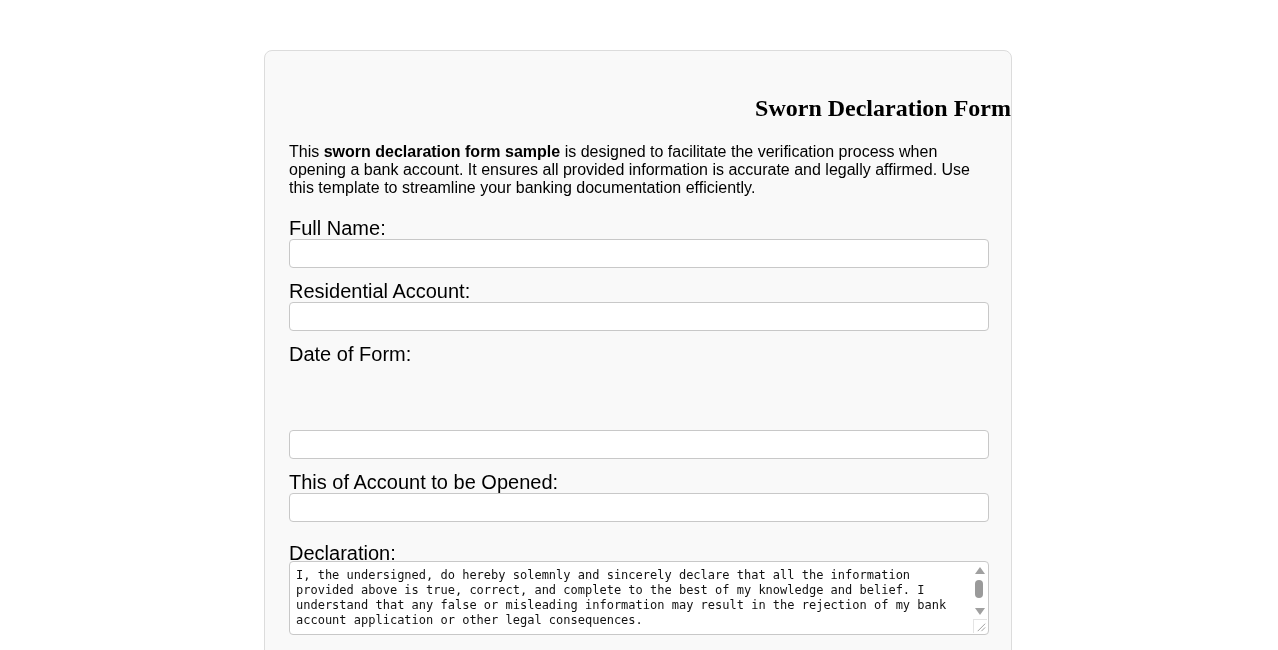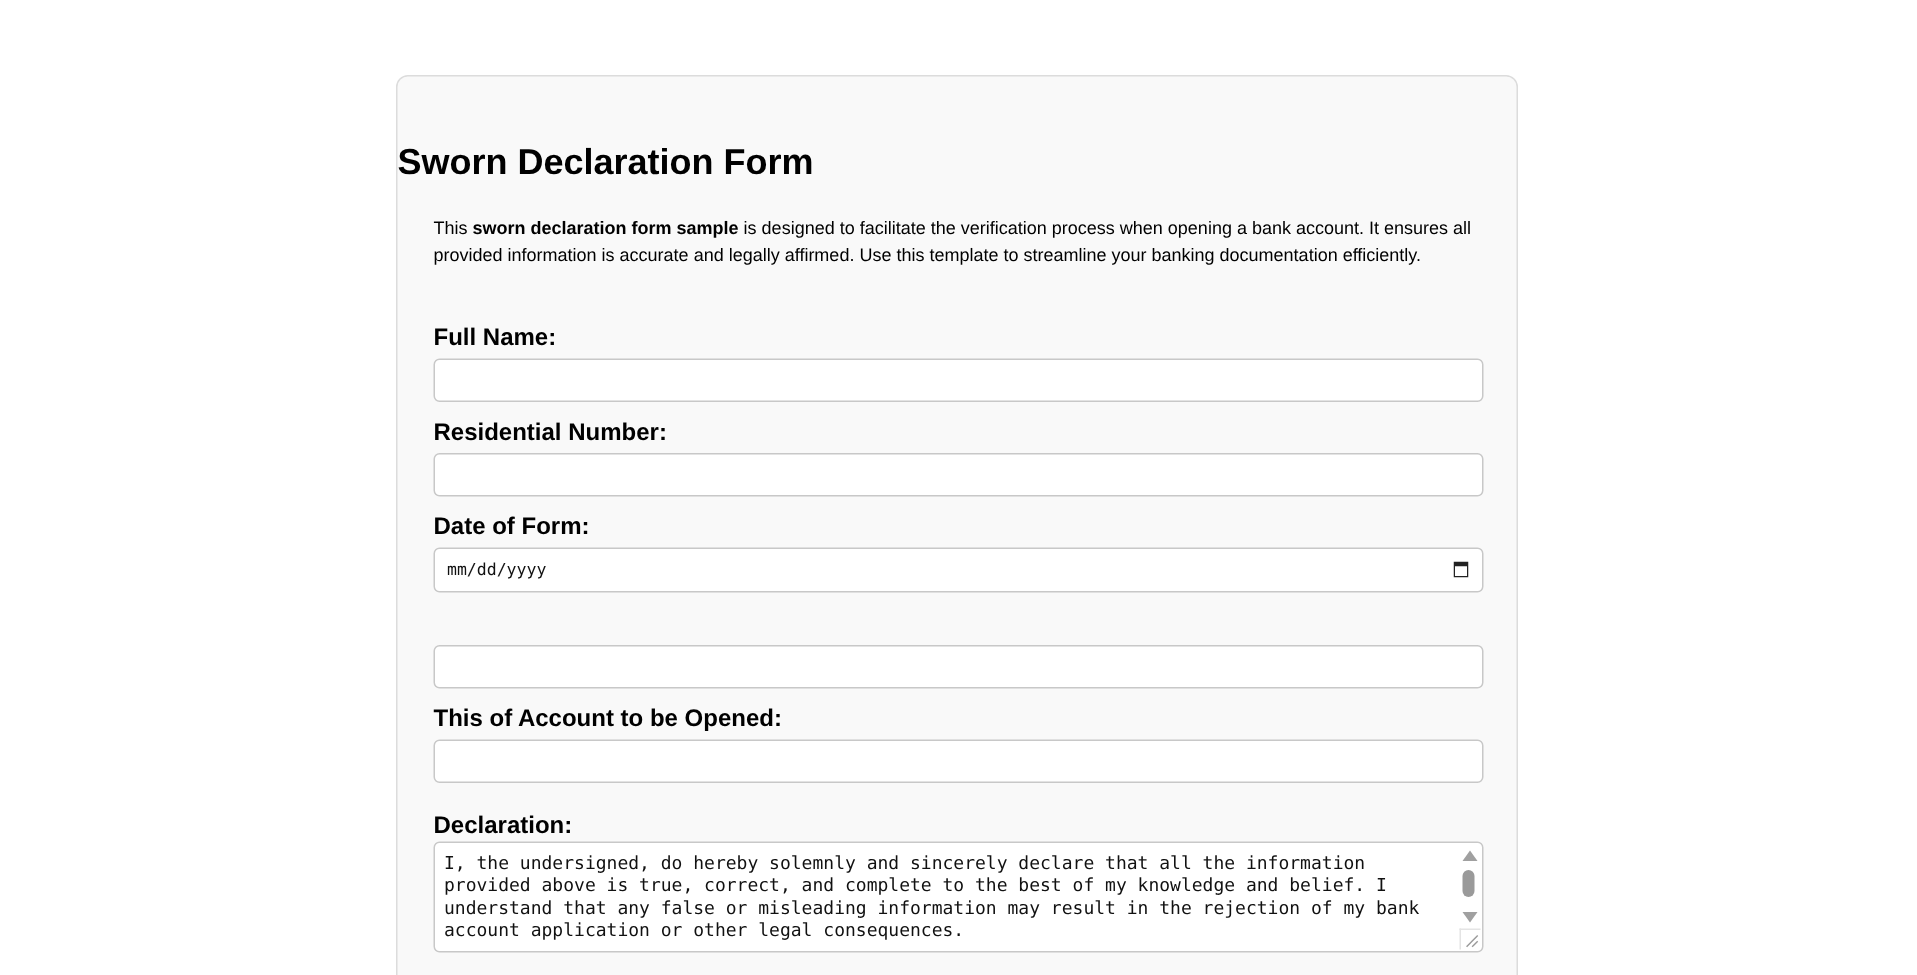--- a/index.html
+++ b/index.html
@@ -2,29 +2,29 @@
 <html><head>
 <meta charset="utf-8">
 <style>
   html, body { margin: 0; padding: 0; background: #ffffff; }
   body { width: 1278px; height: 650px; overflow: hidden; font-family: "Liberation Sans", sans-serif; color: #000; }
   .card {
     position: absolute; left: 264px; top: 50px; width: 748px; height: 640px;
     background: #f9f9f9; border: 1px solid #dcdcdc; border-radius: 8px; box-sizing: border-box;
   }
   .title {
-    position: absolute; left: 0; right: 0; top: 44px; text-align: left;
-    font-size: 24px; font-weight: bold; margin: 0;
+    position: absolute; left: 0; right: 0; top: 44px; text-align: right;
+    font-size: 24px; font-weight: bold; margin: 0; font-family: Liberation Serif, serif;
   }
   .intro {
     position: absolute; left: 24px; width: 700px; top: 92px;
-    font-size: 12px; line-height: 18px; margin: 0;
+    font-size: 16px; line-height: 18px; margin: 0;
   }
   .intro b { font-weight: bold; }
-  .label { position: absolute; left: 24px; font-size: 16px; font-weight: bold; }
+  .label { position: absolute; left: 24px; font-size: 20px; font-weight: normal; }
   .field {
     position: absolute; left: 24px; width: 700px; height: 29px; box-sizing: border-box;
     background: #fff; border: 1px solid #c8c8c8; border-radius: 4px;
   }
   .date-text {
     position: absolute; left: 8px; top: 7px; font-family: "DejaVu Sans Mono", monospace;
     font-size: 11px; color: #111;
   }
   .cal-icon { position: absolute; right: 9px; top: 8px; width: 10px; height: 11px; }
   .textarea {
@@ -45,31 +45,24 @@
 </head>
 <body>
 
 <div class="card">
   <h1 class="title">Sworn Declaration Form</h1>
   <p class="intro"><span>This </span><b>sworn declaration form sample</b><span> is designed to facilitate the verification process when opening a bank account. It ensures all provided information is accurate and legally affirmed. Use this template to streamline your banking documentation efficiently.</span></p>
 
   <div class="label" style="top:166px">Full Name:</div>
   <div class="field" style="top:188px"></div>
 
-  <div class="label" style="top:229px">Residential Number:</div>
+  <div class="label" style="top:229px">Residential Account:</div>
   <div class="field" style="top:251px"></div>
 
   <div class="label" style="top:292px">Date of Form:</div>
-  <div class="field" style="top:314px; height:30px">
-    <span class="date-text">mm/dd/yyyy</span>
-    <svg class="cal-icon" viewBox="0 0 10 11">
-        <rect x="0.5" y="1" width="9" height="9.5" fill="none" stroke="#222" stroke-width="1"></rect>
-        <rect x="0.5" y="1" width="9" height="2.5" fill="#222"></rect>
-      </svg>
-  </div>
 
   <div class="field" style="top:379px"></div>
 
   <div class="label" style="top:420px">This of Account to be Opened:</div>
   <div class="field" style="top:442px"></div>
 
   <div class="label" style="top:491px">Declaration:</div>
   <div class="textarea">
     <div class="ta-text">I, the undersigned, do hereby solemnly and sincerely declare that all the information provided above is true, correct, and complete to the best of my knowledge and belief. I understand that any false or misleading information may result in the rejection of my bank account application or other legal consequences.</div>
     <div class="scrollbar">

